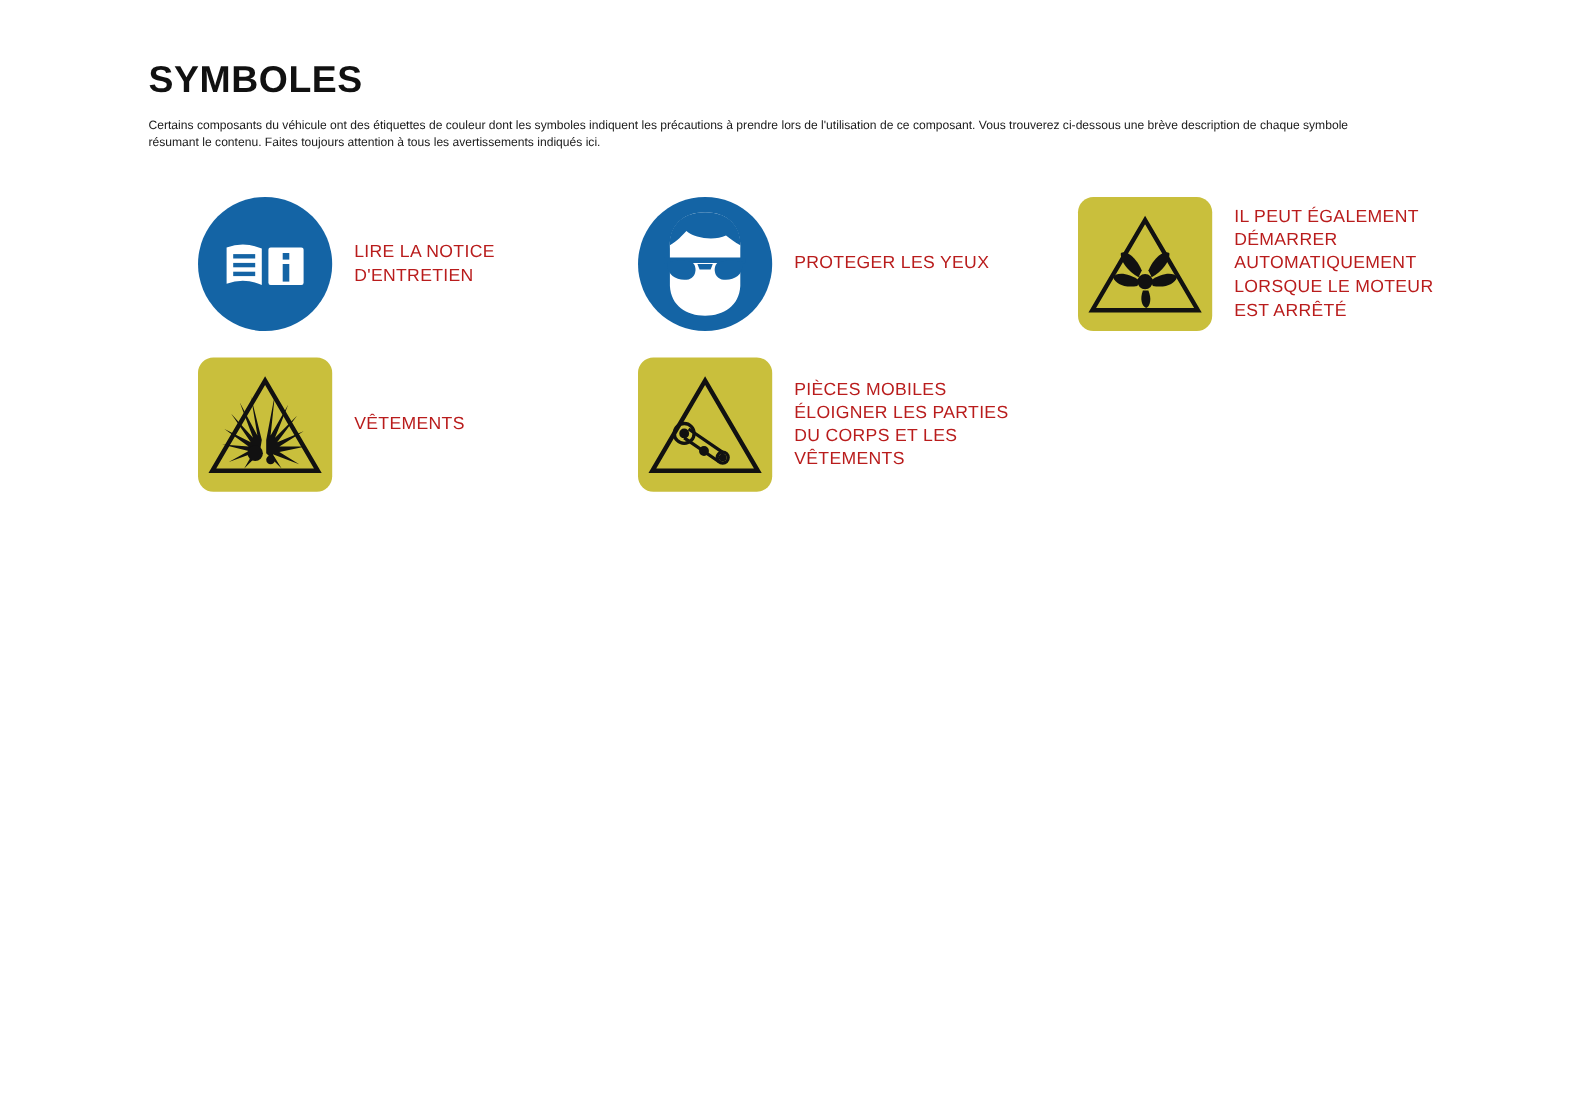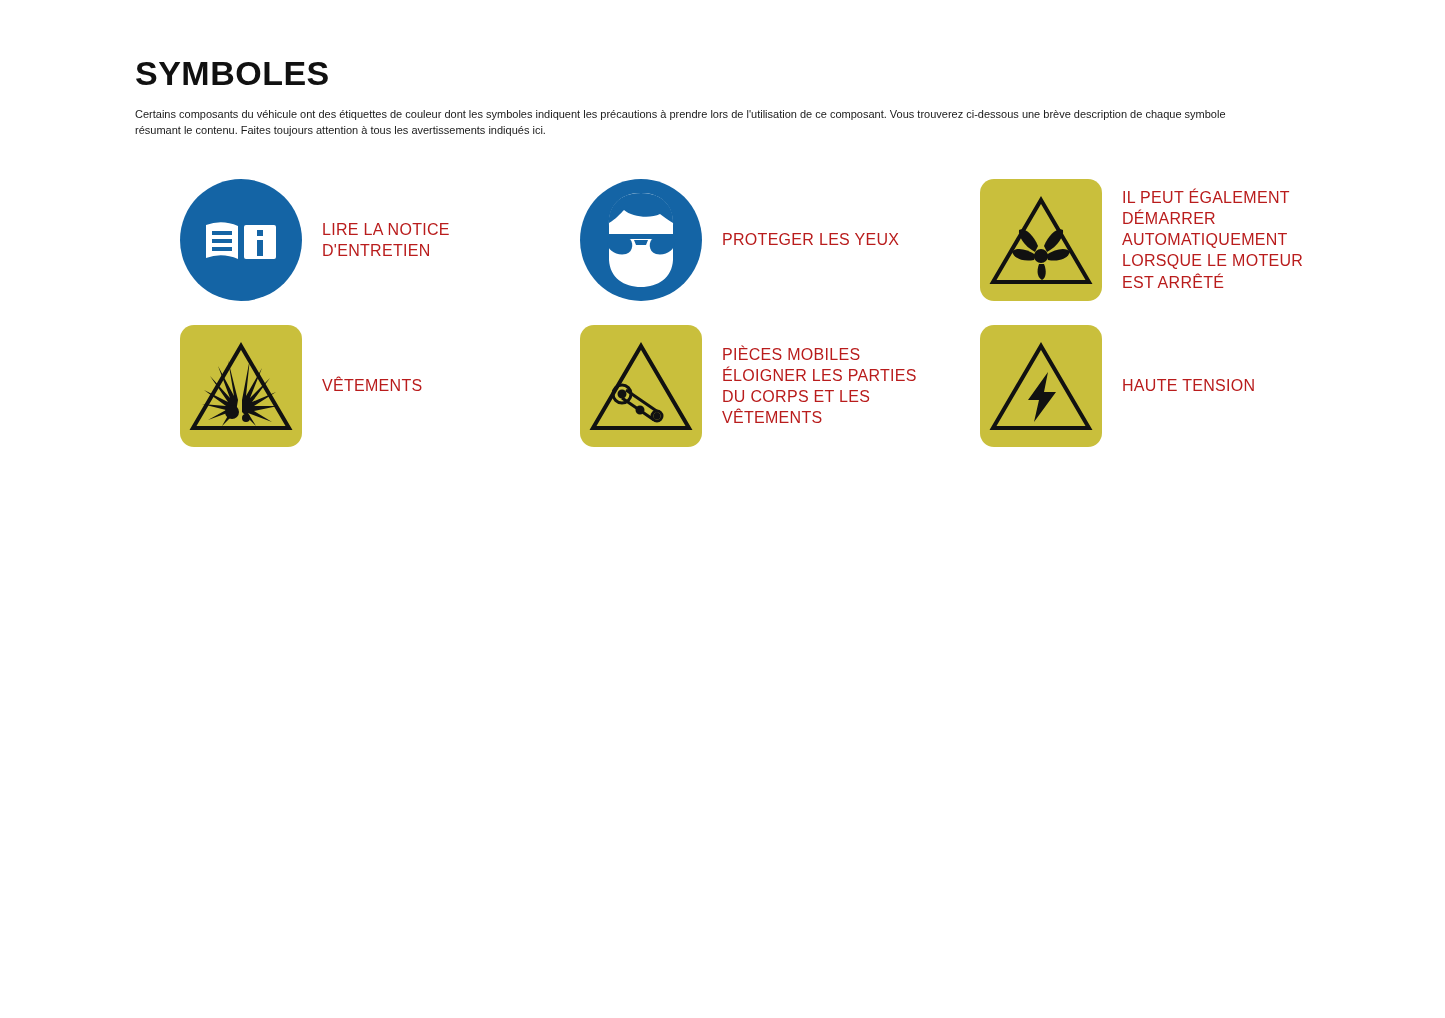--- a/index.html
+++ b/index.html
@@ -190,26 +190,15 @@
               <circle cx="69" cy="78" r="2" fill="#111"></circle>
               <circle cx="52" cy="72" r="3" fill="#111"></circle>
             </g>
           </svg>
         </div>
       </div>
       <div class="sym-label">PIÈCES MOBILES ÉLOIGNER LES PARTIES DU CORPS ET LES VÊTEMENTS</div>
     </div>
 
 
-    <div class="sym col3">
-      <div class="sym-icon">
-        <div class="badge-square">
-          <svg width="106" height="96" viewBox="0 0 106 96">
-            <path d="M53 8 L101 90 L5 90 Z" fill="none" stroke="#111" stroke-width="4"></path>
-            <path d="M60 34 L40 62 L51 62 L46 84 L68 54 L56 54 Z" fill="#111"></path>
-          </svg>
-        </div>
-      </div>
-      <div class="sym-label">HAUTE TENSION</div>
-    </div>
 
   </div>
 </div>
 
 </body></html>

